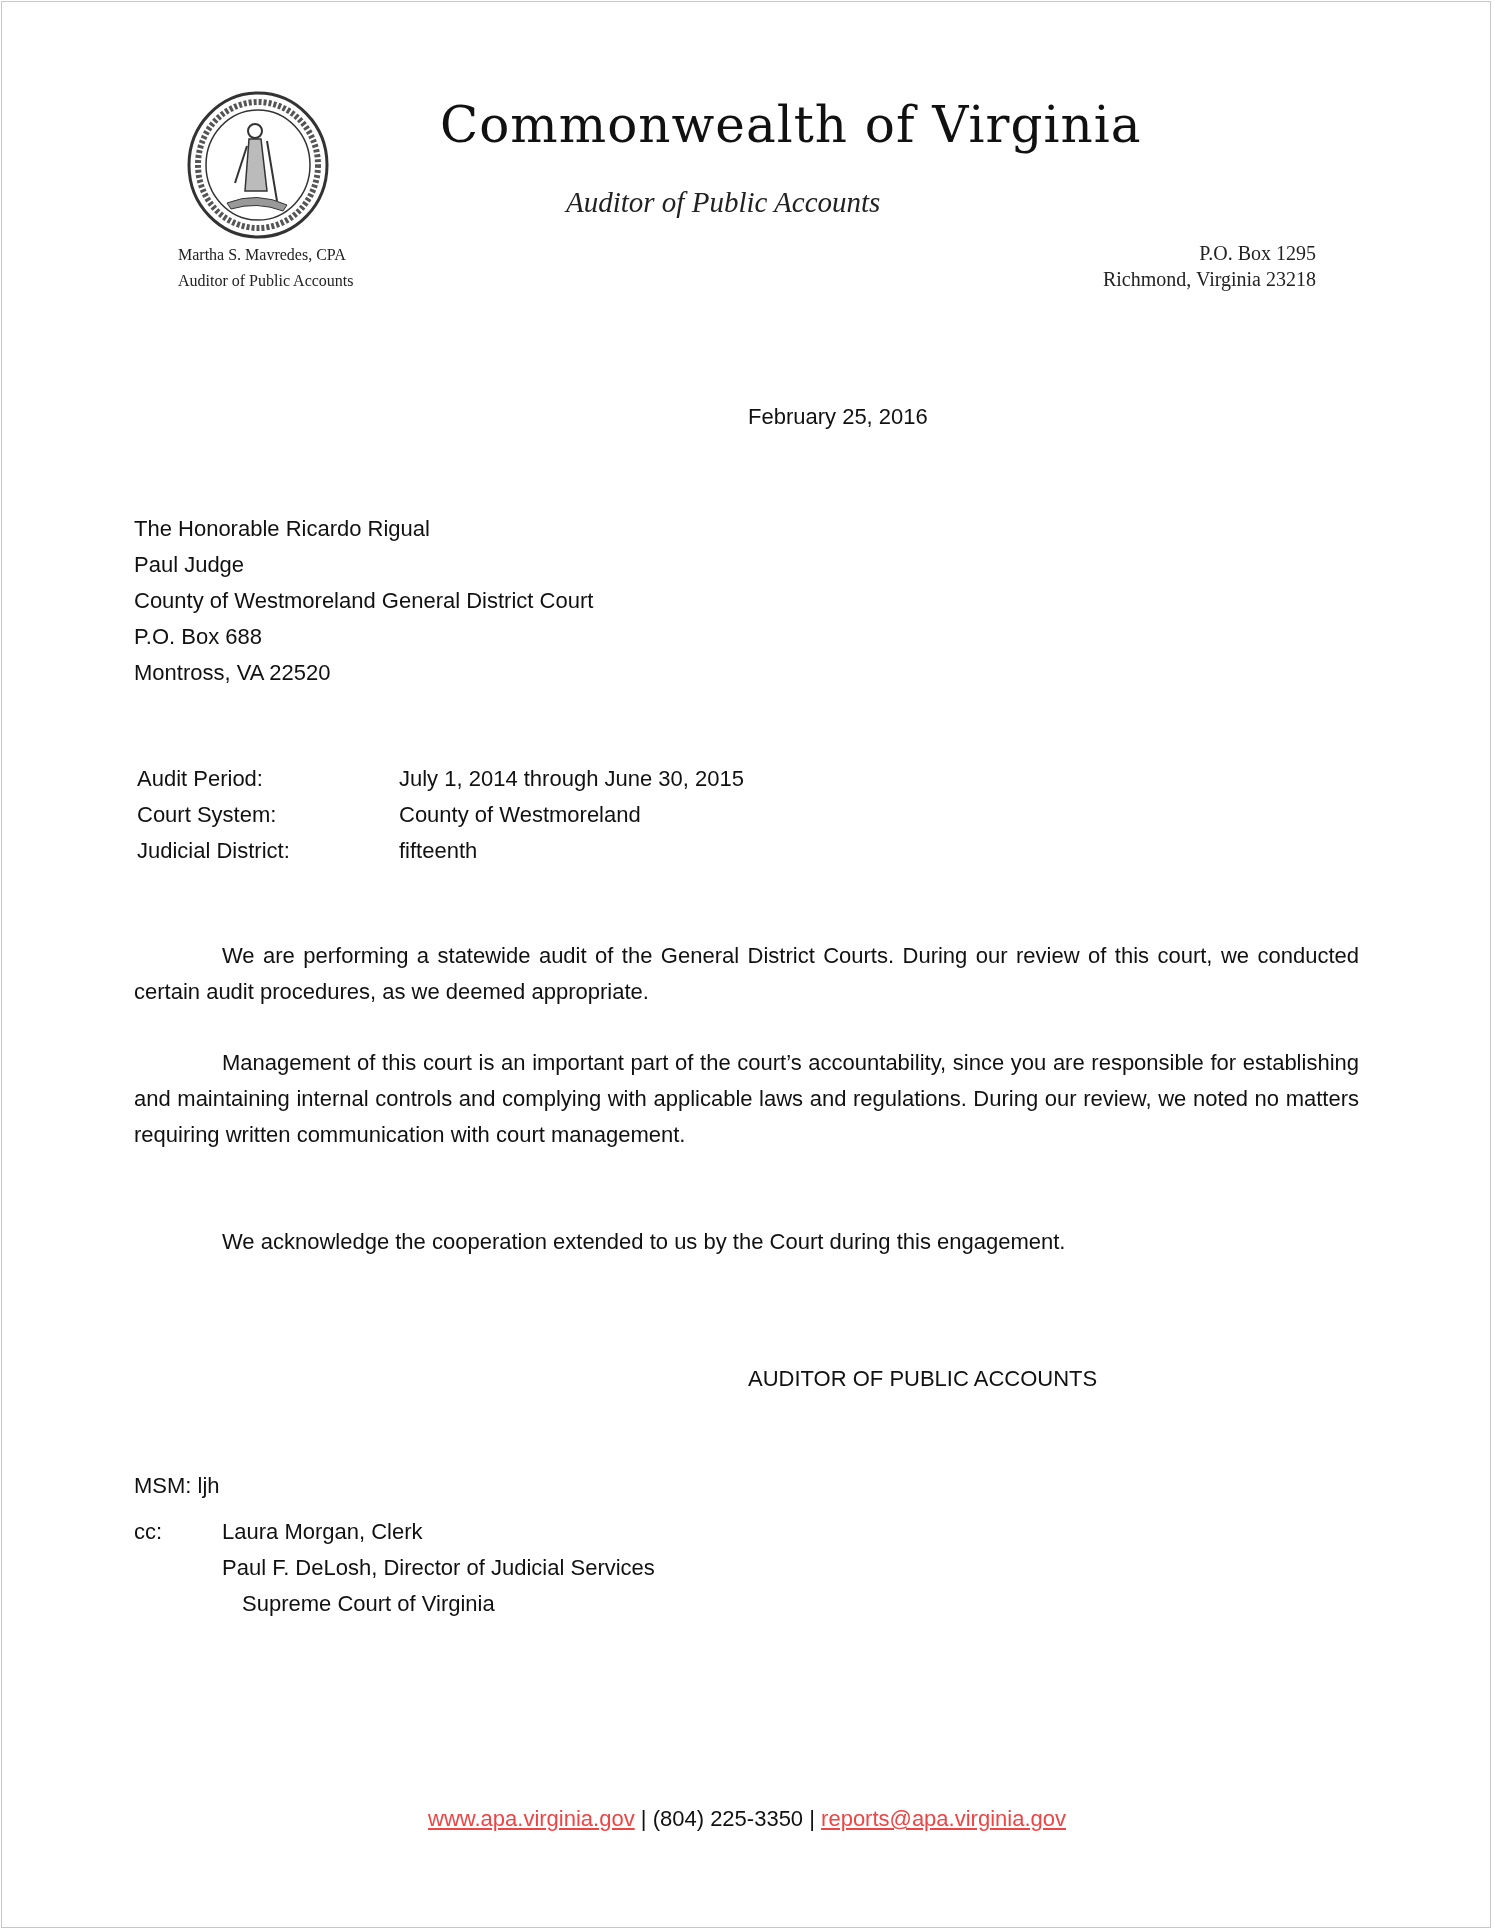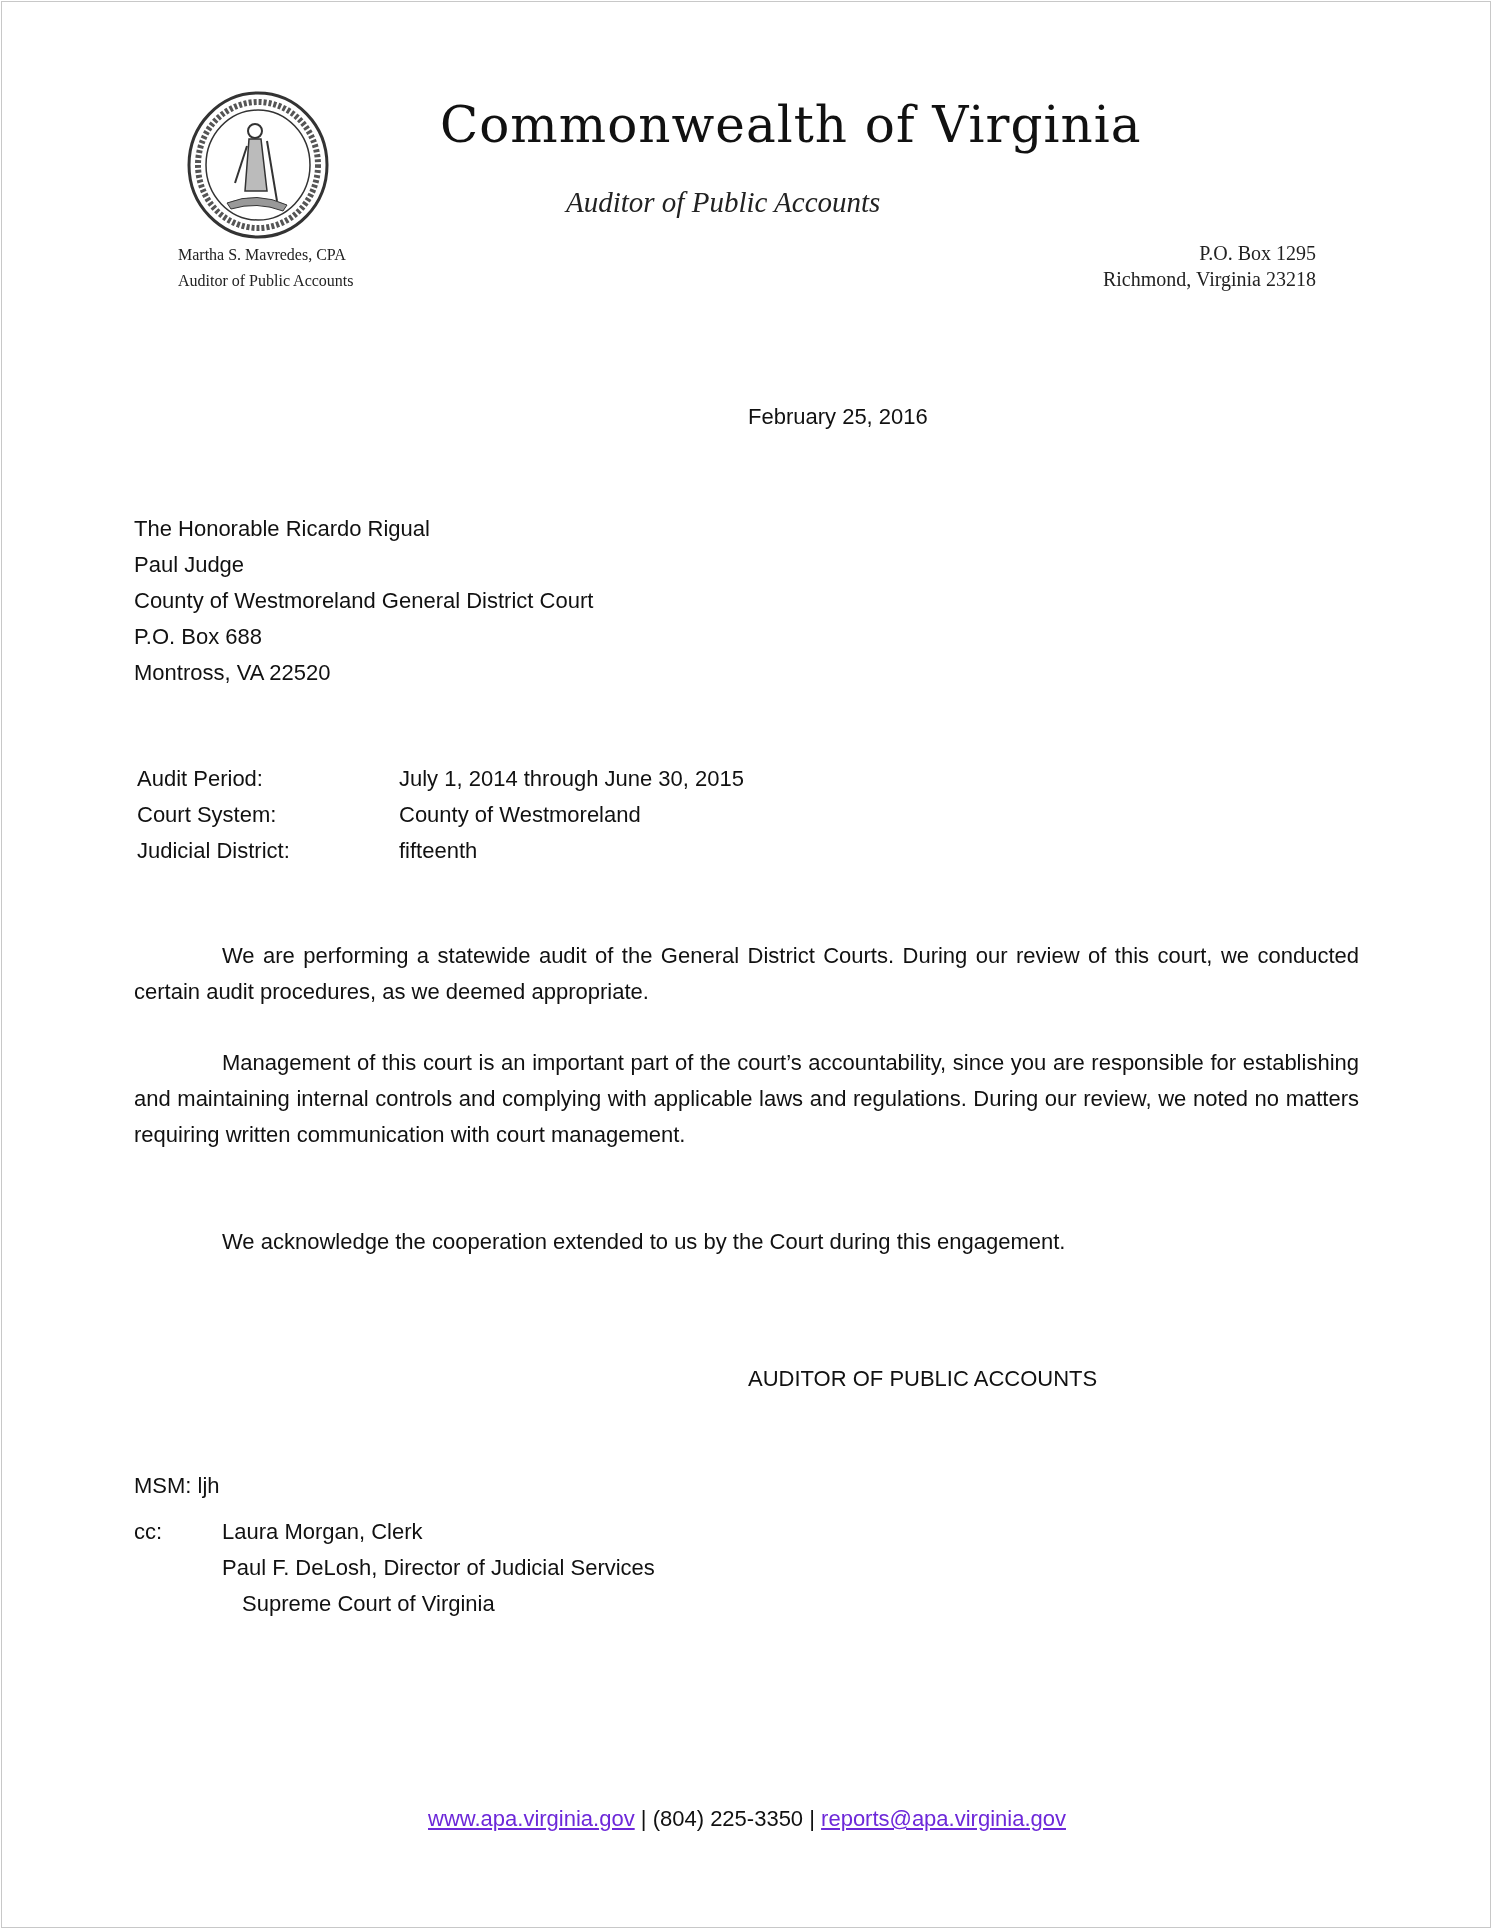--- a/index.html
+++ b/index.html
@@ -23,21 +23,21 @@
   .p1 { top:938px; }
   .p2 { top:1045px; }
   .p3 { top:1224px; }
   .sig { left:748px; top:1366px; }
   .initials { left:134px; top:1473px; }
   .cc { left:134px; top:1514px; line-height:36px; }
   .cc .row { display:flex; }
   .cc .lbl { width:88px; }
   .cc .indent { padding-left:20px; }
   .footer { left:0; width:1494px; top:1806px; text-align:center; }
-  .footer a { color:#6d28d9; text-decoration:underline; }
+  .footer a { color:#ef4444; text-decoration:underline; }
 </style>
 </head>
 <body>
 
 <div class="frame"></div>
 
 <svg class="abs seal" viewBox="0 0 142 148">
   <ellipse cx="71" cy="74" rx="69" ry="72" fill="none" stroke="#333" stroke-width="3"></ellipse>
   <ellipse cx="71" cy="74" rx="60" ry="63" fill="none" stroke="#555" stroke-width="6" stroke-dasharray="3 2"></ellipse>
   <ellipse cx="71" cy="74" rx="52" ry="55" fill="none" stroke="#333" stroke-width="1.5"></ellipse>

